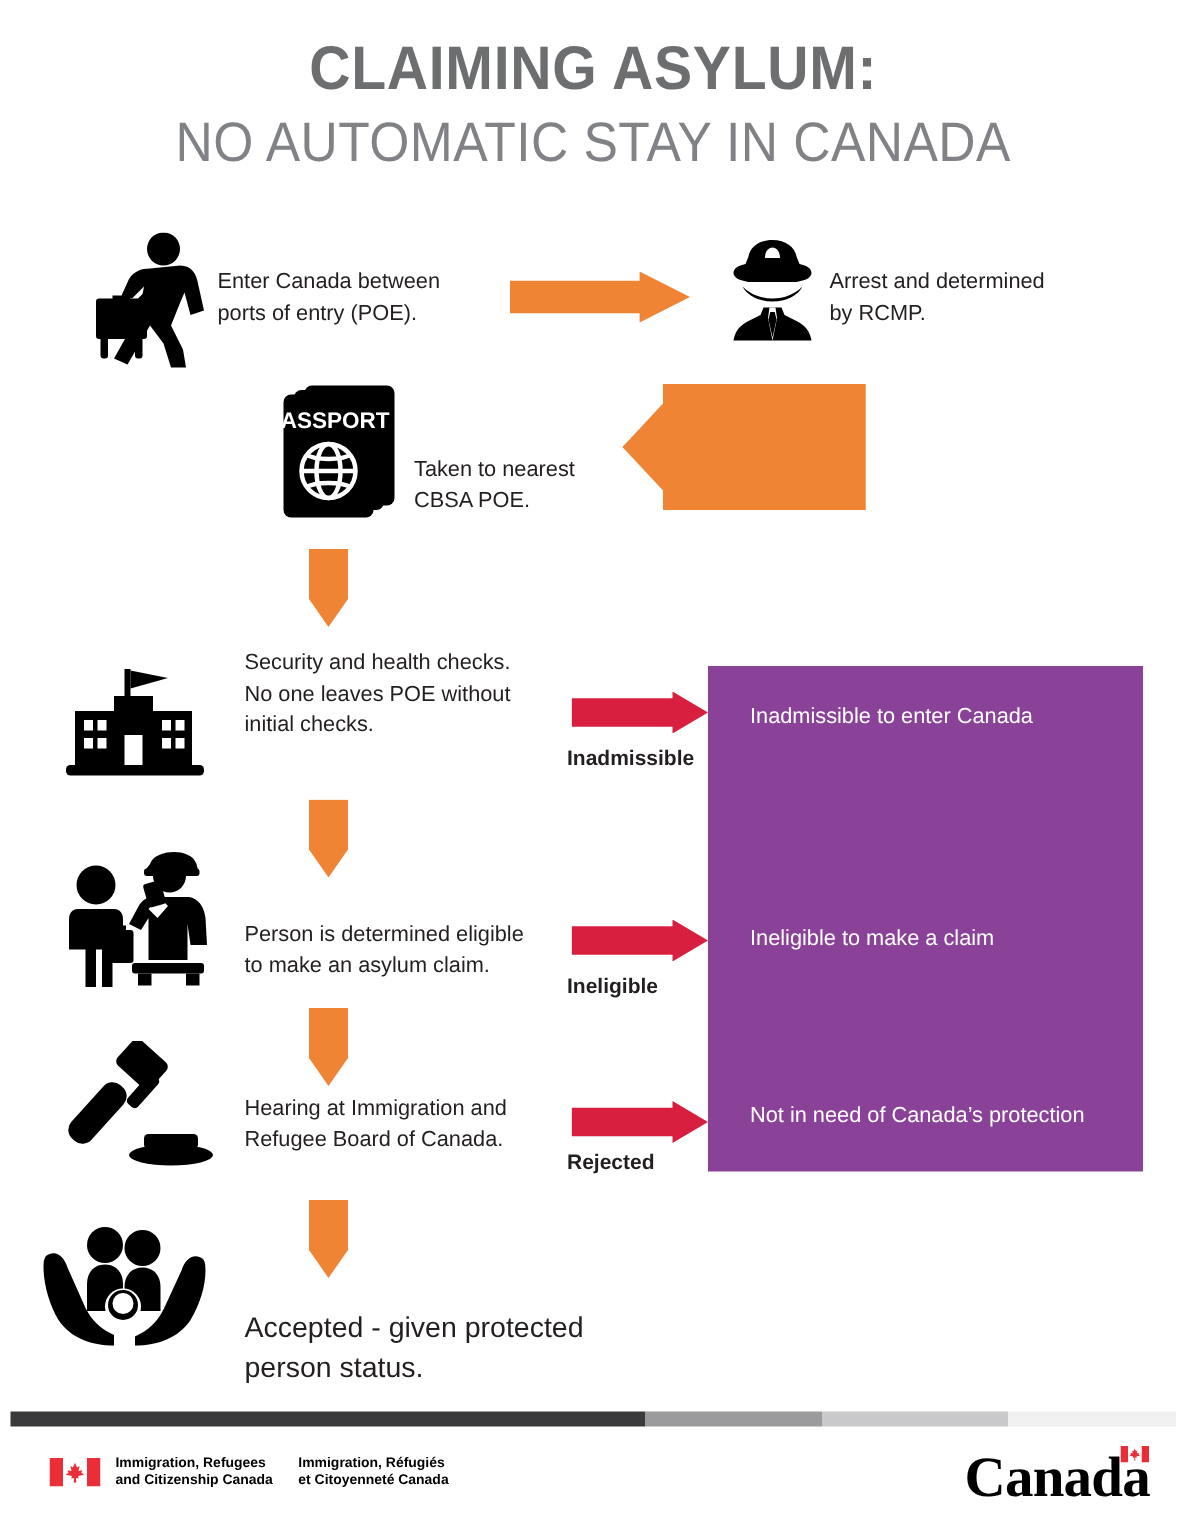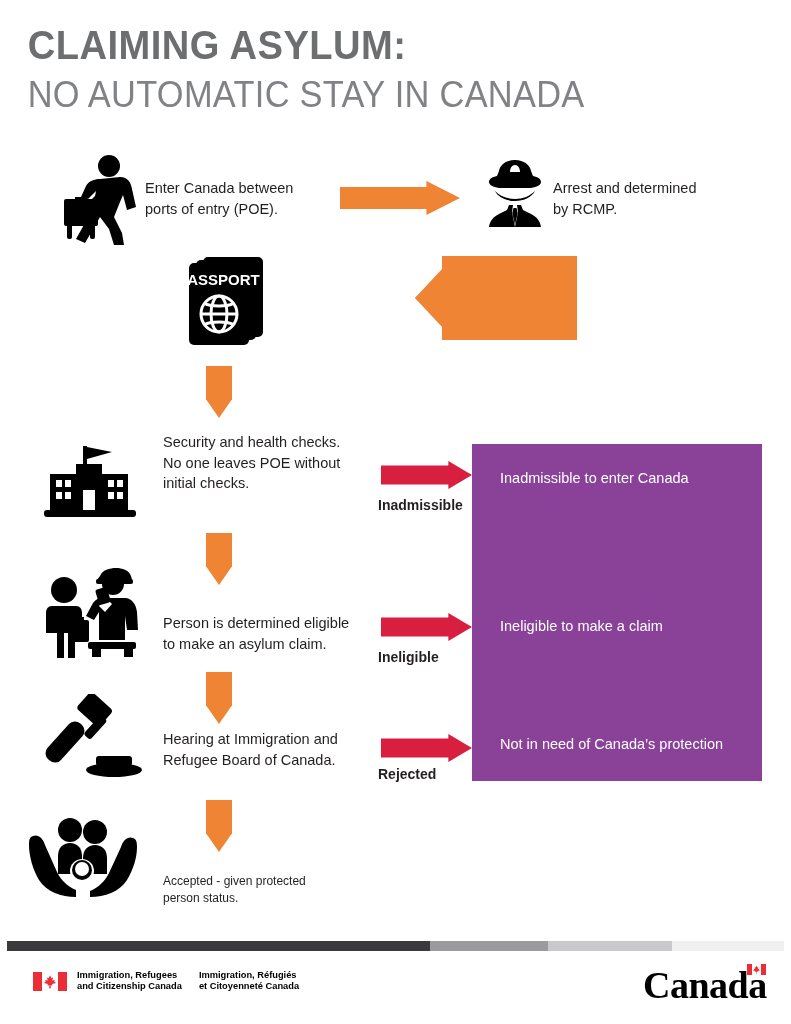--- a/index.html
+++ b/index.html
@@ -19,20 +19,21 @@
     overflow: hidden;
     background: #ffffff;
   }
 
   
   .title-block {
     position: absolute;
     left: 0;
     top: 22px;
     width: 791px;
+    text-align: center;
   }
   .title-line1 {
     font-size: 41px;
     font-weight: bold;
     letter-spacing: 0.5px;
     color: #6d6e70;
     line-height: 1.15;
     transform: scaleX(0.93);
   }
   .title-line2 {
@@ -61,21 +62,21 @@
     font-weight: bold;
   }
   .panel-text {
     position: absolute;
     font-size: 14.5px;
     color: #ffffff;
     line-height: 1.4;
   }
   .outcome-text {
     position: absolute;
-    font-size: 12px;
+    font-size: 19px;
     line-height: 1.42;
     color: #231f20;
     white-space: pre-line;
   }
 
   
   .purple-panel {
     position: absolute;
     background: #8a4298;
   }
@@ -216,20 +217,22 @@
         <g stroke="#ffffff" stroke-width="3" fill="none">
           <circle cx="34" cy="59" r="18"></circle>
           <ellipse cx="34" cy="59" rx="8" ry="18"></ellipse>
           <line x1="16" y1="59" x2="52" y2="59"></line>
           <path d="M19 48 C25 52 43 52 49 48"></path>
           <path d="M19 70 C25 66 43 66 49 70"></path>
         </g>
       </g>
     </svg>
   </div>
+  <div class="body-text" style="left:276px; top:303px;">Taken to nearest
+CBSA POE.</div>
 
   <div class="arrow-elbow" style="left:412px; top:256px;">
     <svg width="170" height="84" viewBox="0 0 170 84">
       <path d="M139 0 H170 V84 H35 V71 L8 42 L35 13 V0 Z" fill="#ef8435" transform="translate(-5,0)"></path>
       <path d="M134 0 h31 v84 H30 v-16 L3 42 L30 16 V0 Z" fill="#ef8435"></path>
     </svg>
   </div>
 
   <div class="arrow-down-orange" style="left:206px; top:366px; width:26px; height:52px;"></div>
 

